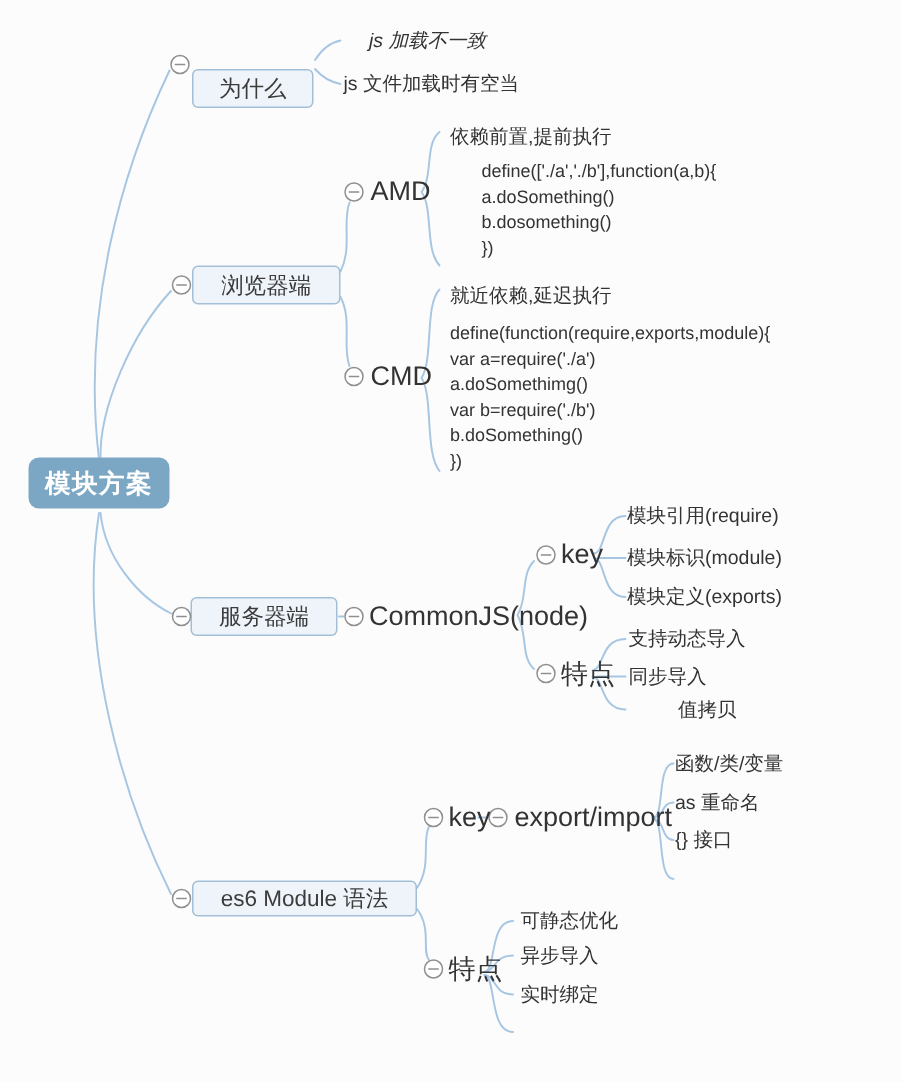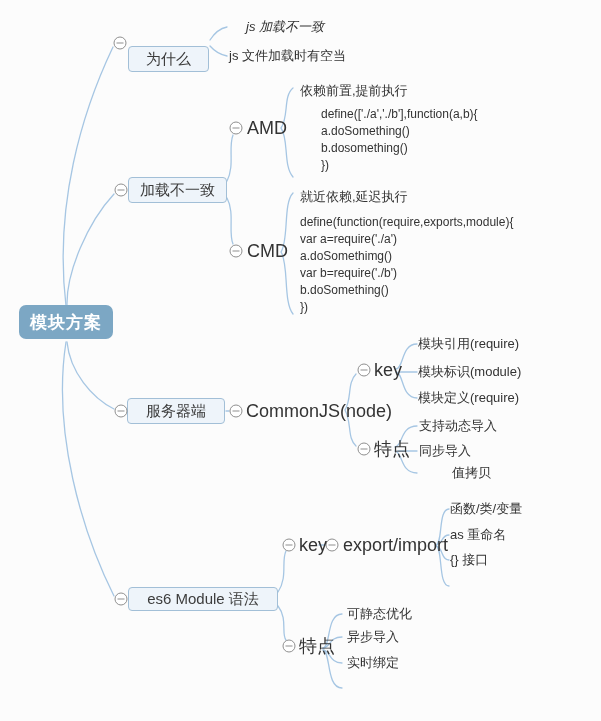--- a/index.html
+++ b/index.html
@@ -86,21 +86,21 @@
       <path d="M 323,648 C 331,647 326,614 342,614"></path>
       <path d="M 323,648 C 331,647 329,637 342,637"></path>
       <path d="M 323,650 C 331,651 329,663 342,663"></path>
       <path d="M 323,650 C 331,652 326,688 342,688"></path>
     </g>
   </svg>
 
   <div class="node root" style="left:19px;top:305px;width:94px;height:34px;">模块方案</div>
 
   <div class="node box" style="left:128px;top:30px;width:81px;height:26px;margin-top:16px;">为什么</div>
-  <div class="node box" style="left:128px;top:177px;width:99px;height:26px;">加载不一致</div>
+  <div class="node box" style="left:128px;top:177px;width:99px;height:26px;">浏览器端</div>
   <div class="node box" style="left:127px;top:398px;width:98px;height:26px;">服务器端</div>
   <div class="node box" style="left:128px;top:587px;width:150px;height:24px;">es6 Module 语法</div>
 
   <div class="minus" style="left:120px;top:43px;"></div>
   <div class="minus" style="left:121px;top:190px;"></div>
   <div class="minus" style="left:121px;top:411px;"></div>
   <div class="minus" style="left:121px;top:599px;"></div>
   <div class="minus" style="left:236px;top:128px;"></div>
   <div class="minus" style="left:236px;top:251px;"></div>
   <div class="minus" style="left:236px;top:411px;"></div>
@@ -131,21 +131,21 @@
   <div class="node leaf" style="left:300px;top:197px;">就近依赖,延迟执行</div>
   <div class="node leaf code" style="left:300px;top:214px;">define(function(require,exports,module){
 var a=require('./a')
 a.doSomethimg()
 var b=require('./b')
 b.doSomething()
 })</div>
 
   <div class="node leaf" style="left:418px;top:372px;">模块标识(module)</div>
   <div class="node leaf" style="left:418px;top:344px;">模块引用(require)</div>
-  <div class="node leaf" style="left:418px;top:398px;">模块定义(require)</div>
+  <div class="node leaf" style="left:418px;top:398px;">模块定义(exports)</div>
 
   <div class="node leaf" style="left:419px;top:426px;">支持动态导入</div>
   <div class="node leaf" style="left:419px;top:451px;">同步导入</div>
   <div class="node leaf" style="left:419px;top:473px;margin-left:33px;">值拷贝</div>
 
   <div class="node leaf" style="left:450px;top:509px;">函数/类/变量</div>
   <div class="node leaf" style="left:450px;top:535px;">as 重命名</div>
   <div class="node leaf" style="left:450px;top:560px;">{} 接口</div>
 
   <div class="node leaf" style="left:347px;top:614px;">可静态优化</div>

